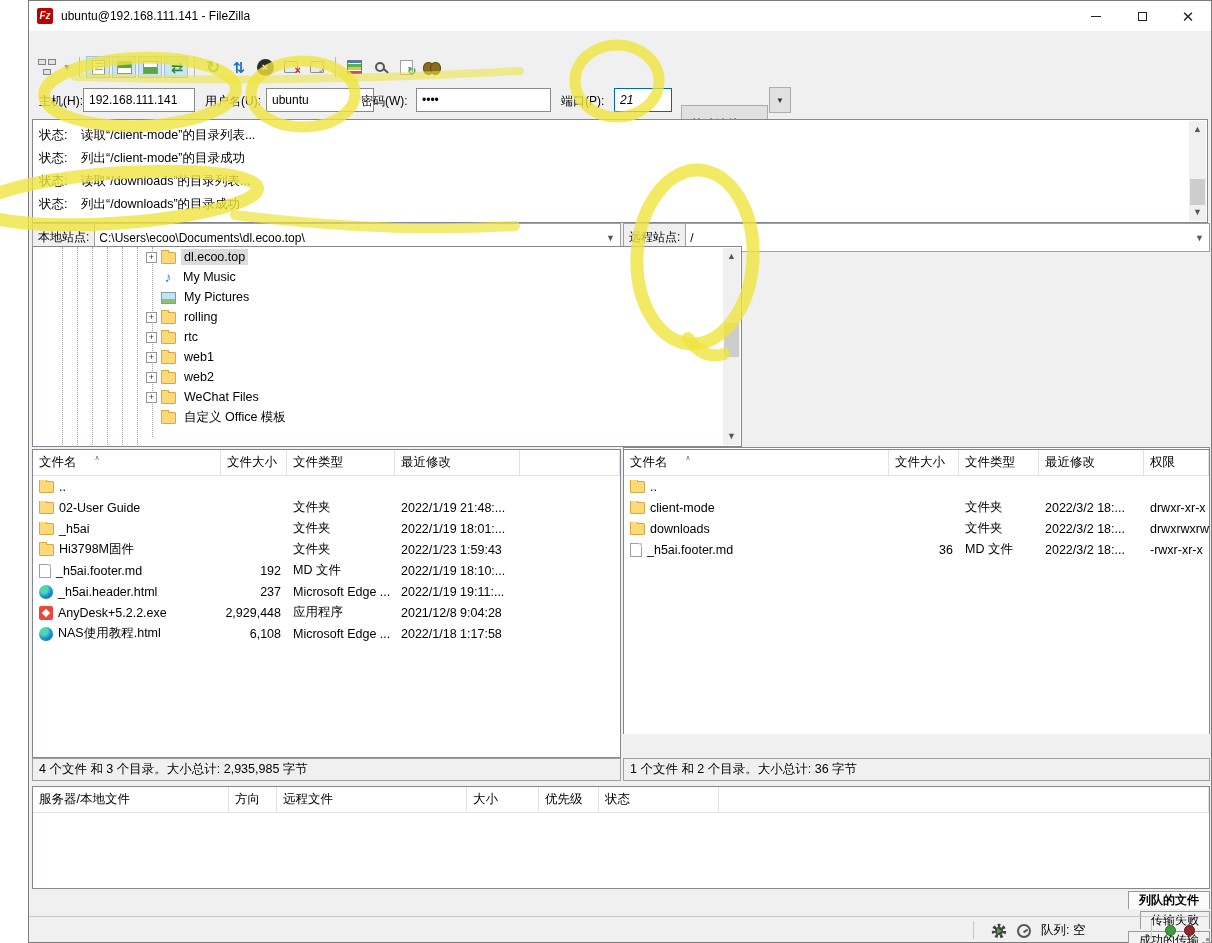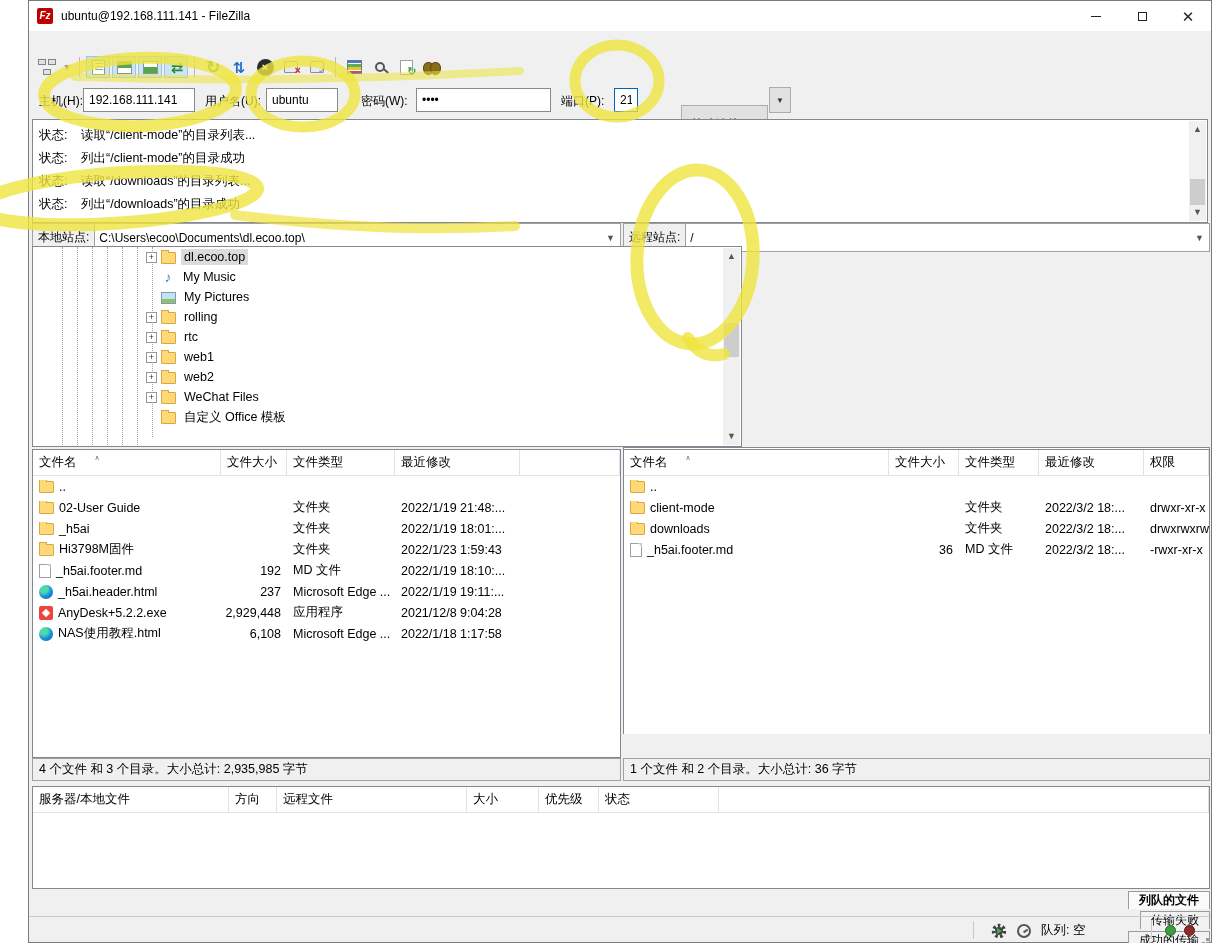--- a/index.html
+++ b/index.html
@@ -253,25 +253,25 @@
       </div>
     <div class="tb-btn">
         <span class="glyph-binoc"></span>
       </div>
   </div>
 
   <div class="quickbar abs">
     <span class="qc-label" style="left:10px">主机(H):</span>
     <input class="qc-input" style="left: 54px; width: 112px;" readonly="" value="192.168.111.141">
     <span class="qc-label" style="left:176px">用户名(U):</span>
-    <input class="qc-input" style="left: 237px; width: 72px;" readonly="" value="ubuntu">
+    <input class="qc-input" style="left: 237px; width: 108px;" readonly="" value="ubuntu">
     <span class="qc-label" style="left:332px">密码(W):</span>
     <input class="qc-input" style="left: 387px; width: 135px;" readonly="" value="••••">
     <span class="qc-label" style="left:532px">端口(P):</span>
-    <input class="qc-input focused" style="left: 585px; width: 24px;" readonly="" value="21">
+    <input class="qc-input focused" style="left: 585px; width: 58px; font-style: italic;" readonly="" value="21">
     <div class="qc-btn" style="left:652px">快速连接(Q)</div>
     <div class="qc-drop" style="left:740px">▼</div>
   </div>
 
   <div class="pane abs logpane">
     <div>
 
     <div class="log-line">
           <span class="log-prefix">状态:</span>
           <span>读取“/client-mode”的目录列表...</span>

